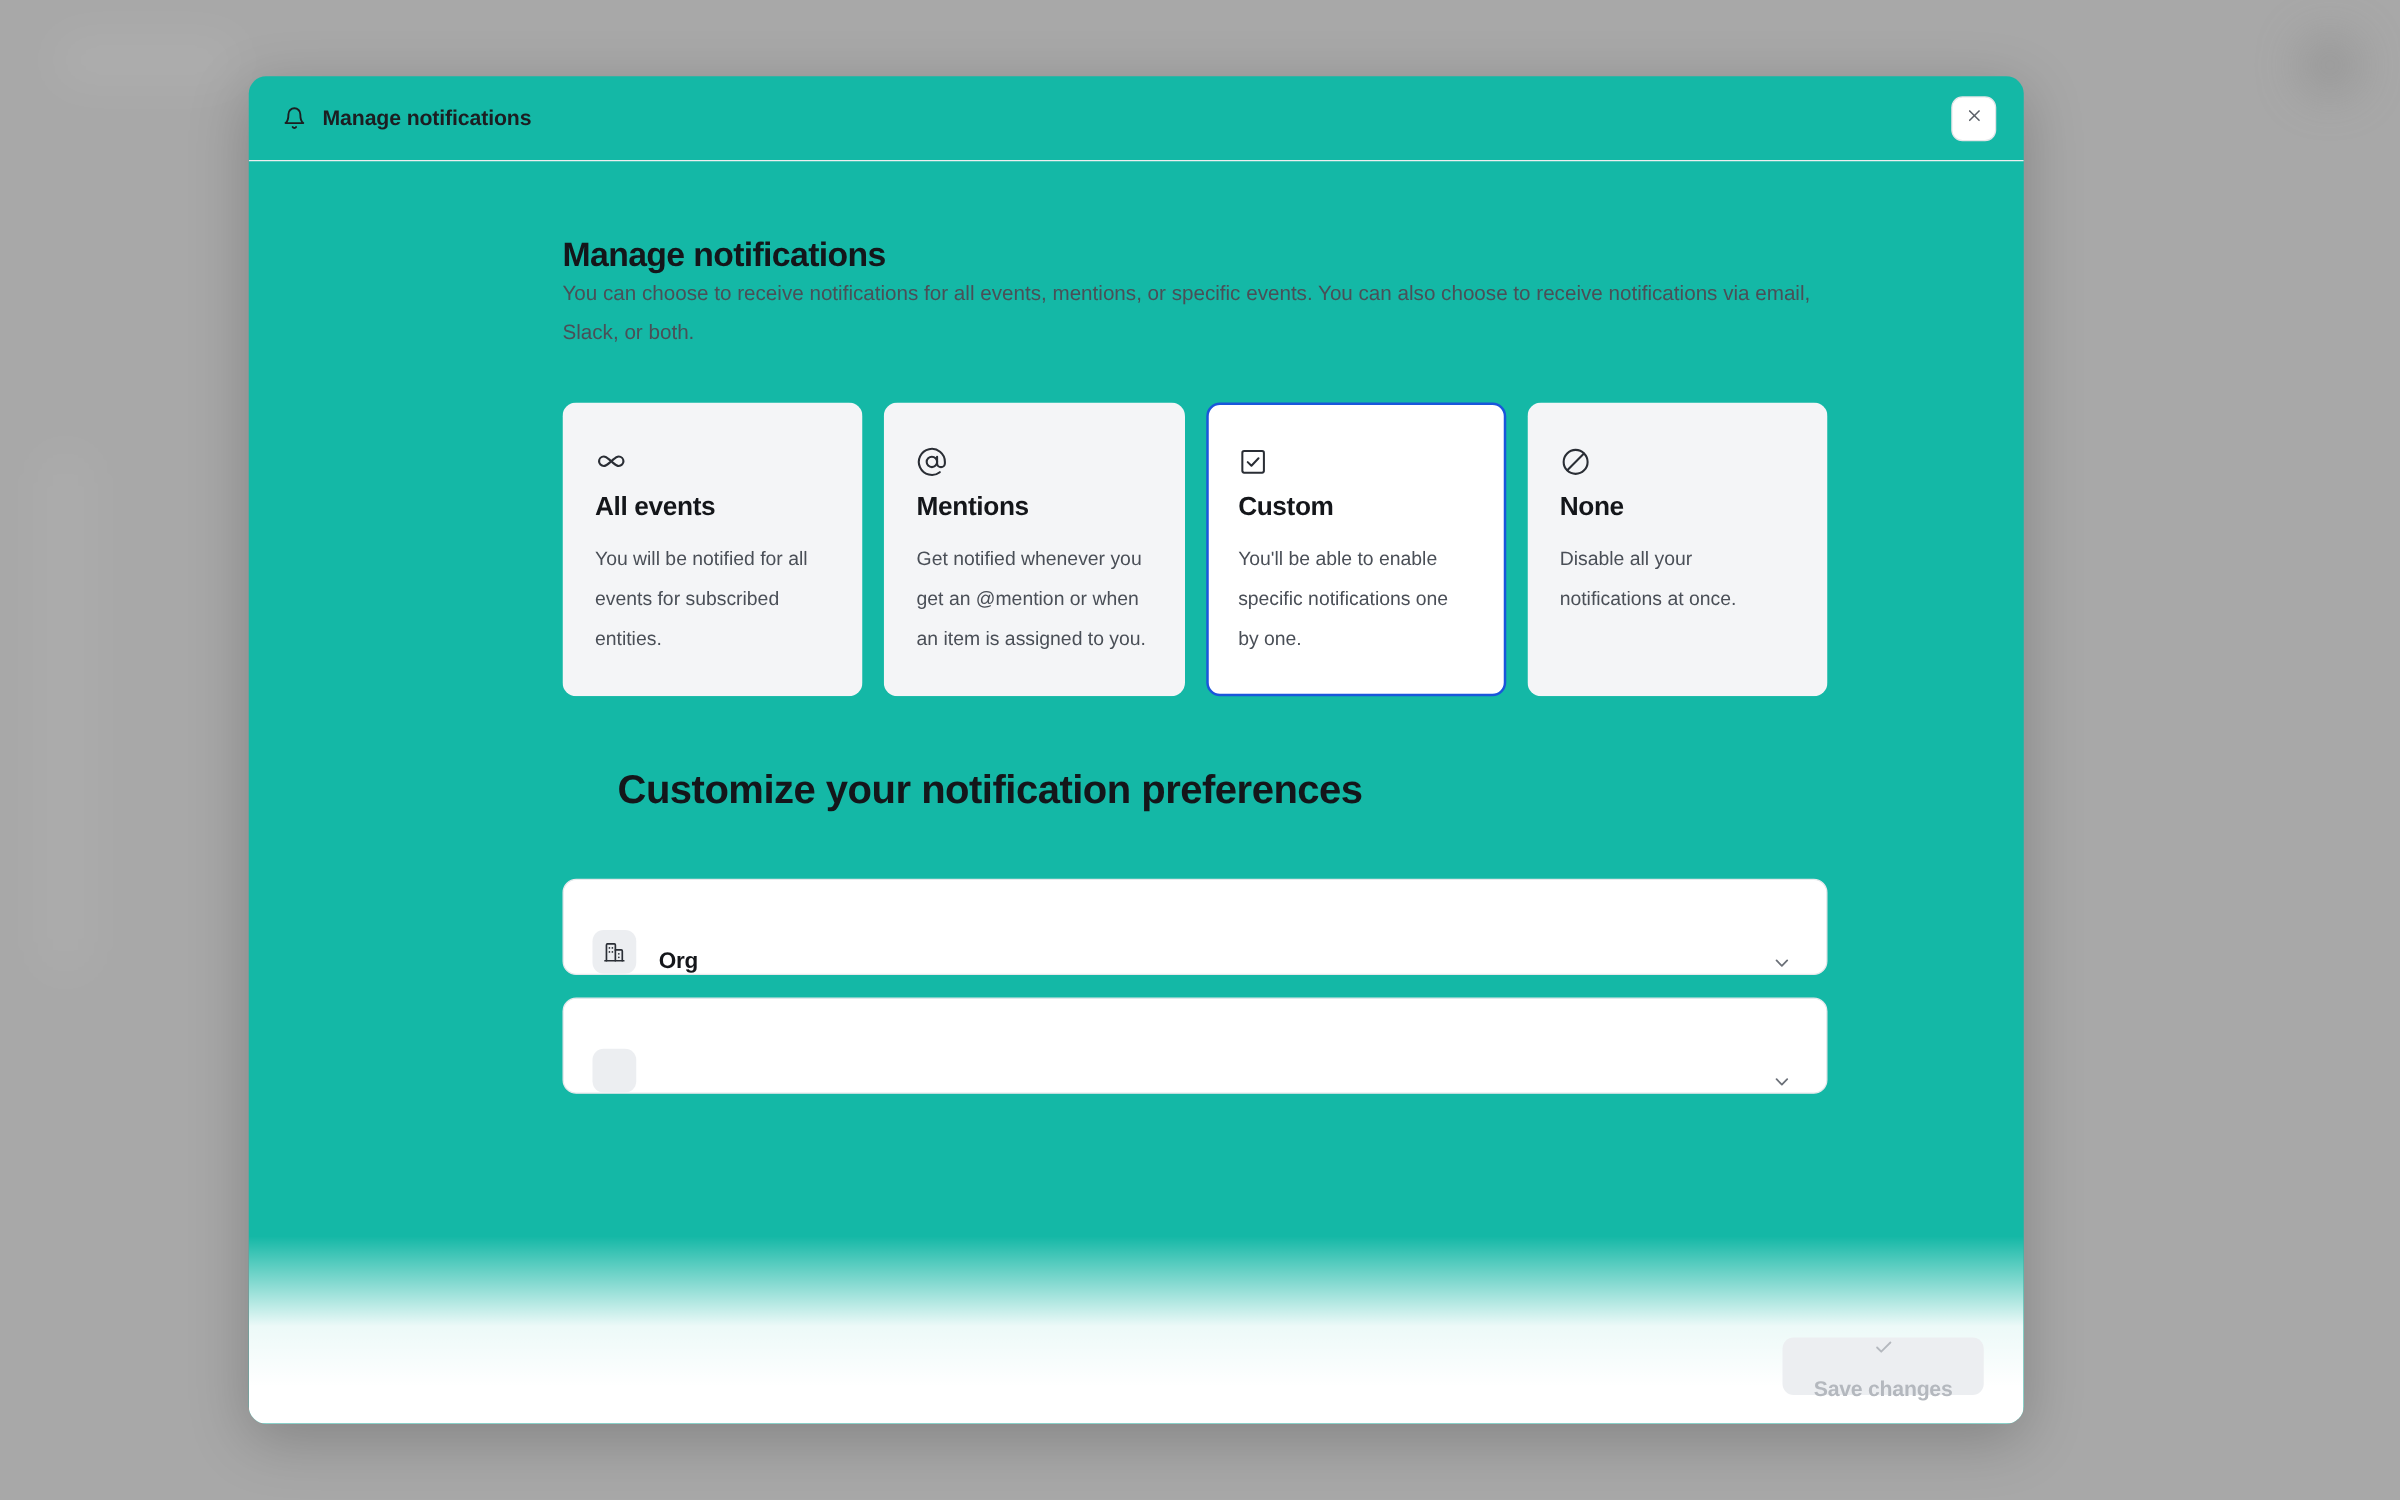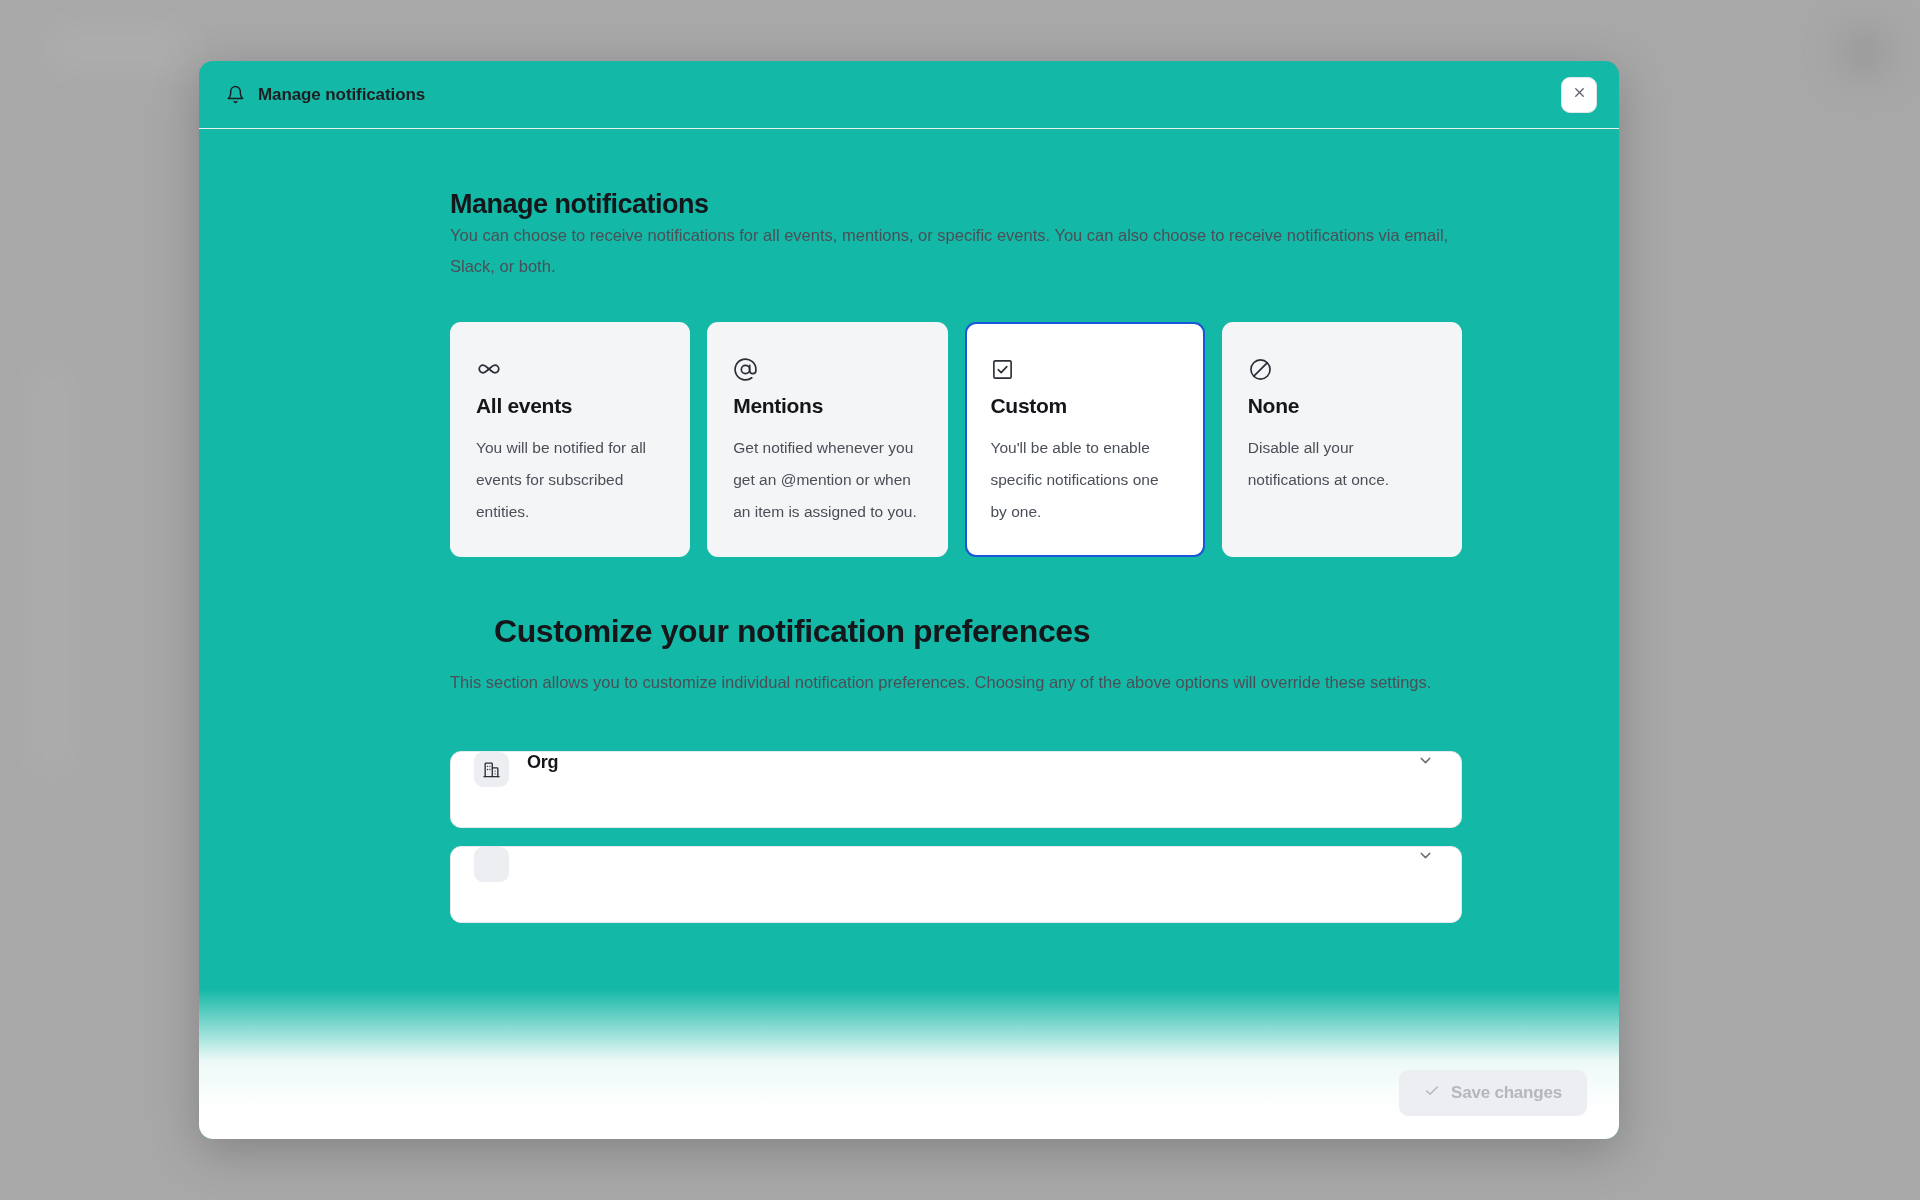--- a/index.html
+++ b/index.html
@@ -164,21 +164,21 @@
   }
 
   
   #accordion-list { margin-top: 53px; display: flex; flex-direction: column; gap: 18px; }
   .accordion-row {
     height: 77px;
     border: 1px solid #e6e8eb;
     border-radius: 11px;
     background: #fff;
     display: flex;
-    align-items: flex-start;
+    align-items: flex-end;
     padding: 0 27px 0 23px;
     cursor: pointer;
   }
   .row-badge {
     width: 35px;
     height: 35px;
     border-radius: 9px;
     background: #eceef1;
     display: flex;
     align-items: center;
@@ -221,20 +221,21 @@
     padding: 0 25px;
     border: none;
     border-radius: 9px;
     background: #eceef1;
     color: #b4b8be;
     font-size: 17px;
     font-weight: 600;
     font-family: "Liberation Sans", sans-serif;
     cursor: default;
     letter-spacing: -0.2px;
+    flex-direction: column;
   }
 </style>
 </head>
 <body>
 
 <div id="backdrop">
   <div class="blur-blob" id="blob-logo"></div>
   <div class="blur-blob" id="blob-avatar"></div>
   <div class="blur-blob" id="blob-nav"></div>
 </div>
@@ -310,21 +311,20 @@
               </svg>
             </div>
             <div class="card-title">None</div>
             <div class="card-desc">Disable all your notifications at once.</div>
           </div>
 
         </div>
 
         <div id="customize-section">
           <h3 id="customize-title">Customize your notification preferences</h3>
-          <p id="customize-desc">This section allows you to customize individual notification preferences. Choosing any of the above options will override these settings.</p>
         </div>
 
         <div id="accordion-list">
 
           <div class="accordion-row">
             <span class="row-badge">
               <svg width="19" height="19" viewBox="0 0 24 24" fill="none" stroke="currentColor" stroke-width="1.7" stroke-linecap="round" stroke-linejoin="round">
                 <path d="M4 21V5a1 1 0 0 1 1-1h7a1 1 0 0 1 1 1v16"></path>
                 <path d="M13 10h6a1 1 0 0 1 1 1v10"></path>
                 <line x1="2.5" y1="21" x2="21.5" y2="21"></line>

